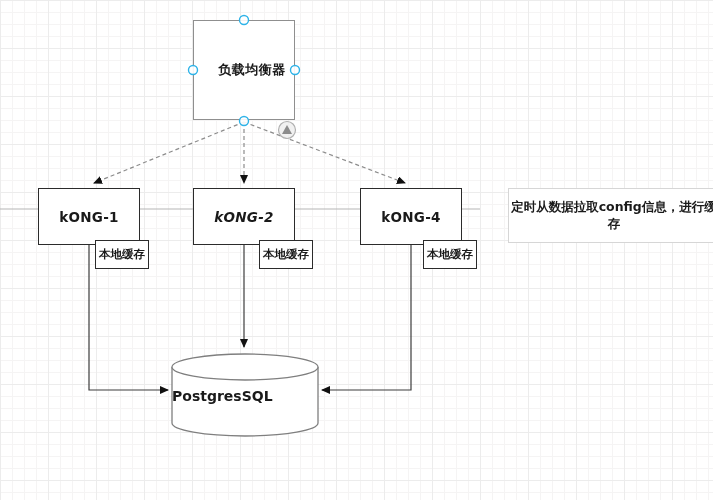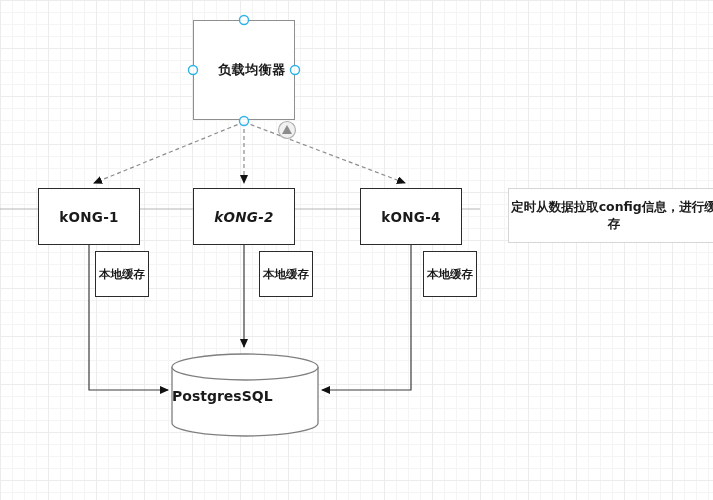--- a/index.html
+++ b/index.html
@@ -41,21 +41,21 @@
 
   .kong-box   { top: 188px; width: 102px; height: 57px; border: 1px solid #2b2b2b; }
   .kong-box .lbl { font-size: 13.5px; letter-spacing: 0.3px; text-align: center; }
   .kong-1 { left: 38px;  }
   .kong-2 { left: 193px; font-style: italic; }
   .kong-3 { left: 360px; }
 
   .note-box { left: 480px; top: 188px; width: 212px; height: 55px; border: 1px solid #d6d6d6; margin-left: 28px; }
   .note-box .lbl { font-size: 12.5px; }
 
-  .cache-box { top: 251px; width: 54px; height: 46px; border: 1px solid #2b2b2b; }
+  .cache-box { top: 240px; width: 54px; height: 29px; border: 1px solid #2b2b2b; }
   .cache-box .lbl { font-size: 11.5px; }
   .cache-1 { left: 95px;  }
   .cache-2 { left: 259px; }
   .cache-3 { left: 423px; }
 
   .db-label {
     position: absolute; left: 172px; top: 388px; width: 146px;
     z-index: 2;
     font-weight: bold; font-size: 14px; color: #1a1a1a;
     background: transparent;

